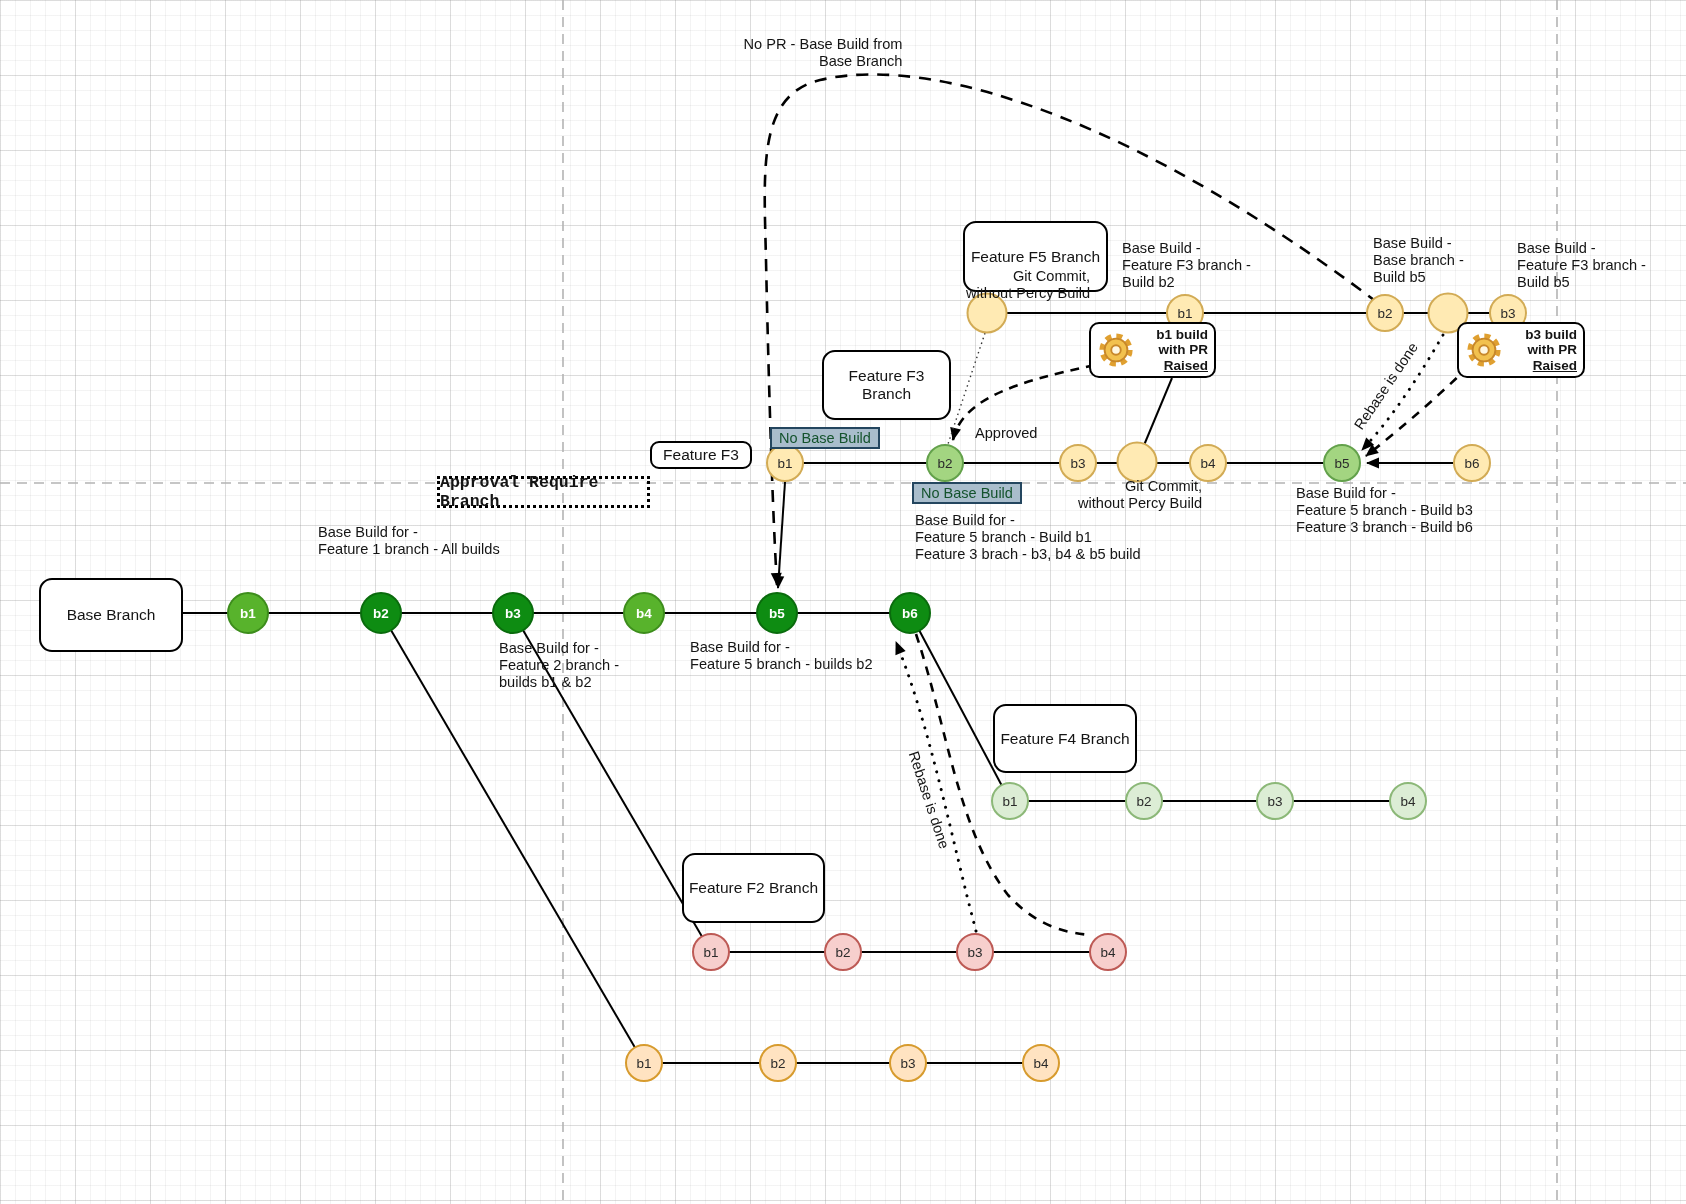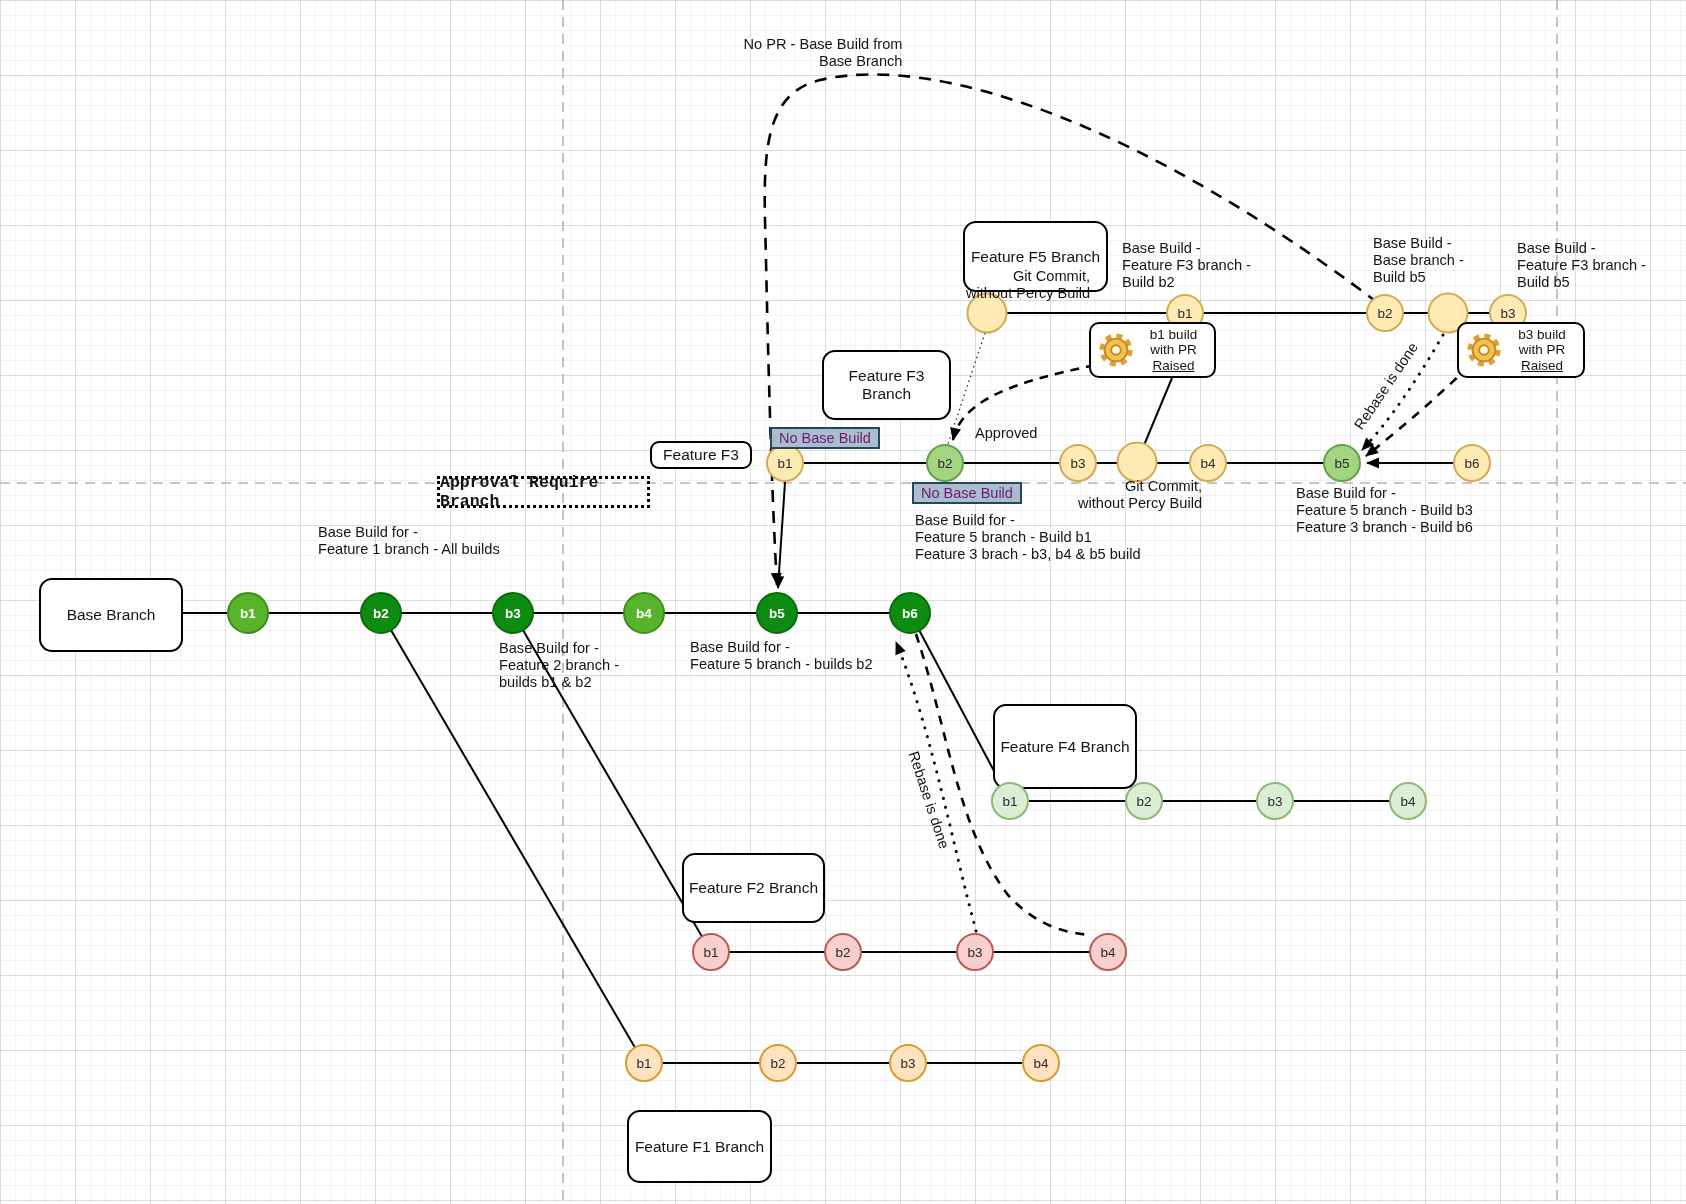--- a/index.html
+++ b/index.html
@@ -22,41 +22,41 @@
     background:#fff;border:2px solid #000;border-radius:13px;
     display:flex;align-items:center;justify-content:center;
     font-size:15.5px;text-align:center;z-index:2;
   }
   .approval-box{
     border:3px dotted #000;display:flex;align-items:center;justify-content:center;
     font-weight:bold;font-size:16.5px;z-index:2;background:transparent;
   }
   .badge{
     position:absolute;z-index:4;background:#a9bdcc;border:2px solid #24465f;
-    font-size:14.5px;padding:1px 7px;color:#701a75;
+    font-size:14.5px;padding:1px 7px;color:#14532d;
   }
   .node{
     position:absolute;z-index:3;width:38px;height:38px;border-radius:50%;
     transform:translate(-50%,-50%);display:flex;align-items:center;justify-content:center;
     font-size:13.5px;border:2px solid #888;color:#2b2b2b;box-sizing:border-box;
   }
   .node.big{width:41px;height:41px;}
   .node.basebig{width:42px;height:42px;color:#fff;font-weight:600;}
   .yellow{background:#ffeab3;border-color:#d2ab55;}
   .green{background:#a3d581;border-color:#63a14b;}
   .palegreen{background:#dcedd5;border-color:#8cb878;}
   .pink{background:#f7cfcd;border-color:#bd5a55;}
   .orange{background:#ffe3c1;border-color:#d79b2e;}
   .dgreen{background:#0e8c12;border-color:#0a6b0d;}
   .lgreen{background:#58b32c;border-color:#3d8d1c;}
   .gear-box{
     background:#fff;border:2px solid #000;border-radius:10px;
     display:flex;align-items:center;gap:4px;padding:3px 6px;z-index:4;
   }
-  .gear-box .txt{font-weight:normal;font-size:13.5px;line-height:15.5px;text-align:center;flex:1;}
+  .gear-box .txt{font-weight:bold;font-size:13.5px;line-height:15.5px;text-align:right;flex:1;}
   .gear-box .txt .u{text-decoration:underline;}
   .rot{position:absolute;z-index:3;font-size:14.6px;white-space:nowrap;}
 </style>
 </head>
 <body>
 
 <div id="canvas">
 
   <svg class="wires" width="1686" height="1204" viewBox="0 0 1686 1204">
     <defs>
@@ -104,28 +104,25 @@
     </div>
   <div class="shape branch-box" style="left:650px;top:441px;width:102px;height:28px;border-radius:9px;">
       <span>Feature F3</span>
     </div>
   <div class="shape approval-box" style="left:437px;top:476px;width:213px;height:32px;font-family:Liberation Mono, monospace;">
       <span>Approval Require Branch</span>
     </div>
   <div class="shape branch-box" style="left:39px;top:578px;width:144px;height:74px;">
       <span>Base Branch</span>
     </div>
-  <div class="shape branch-box" style="left:993px;top:704px;width:144px;height:85px;">
+  <div class="shape branch-box" style="left:993px;top:704px;width:144px;height:69px;">
       <span>Feature F4 Branch</span>
     </div>
   <div class="shape branch-box" style="left:682px;top:853px;width:143px;height:70px;">
       <span>Feature F2 Branch</span>
-    </div>
-  <div class="shape branch-box" style="left:627px;top:1110px;width:145px;height:73px;">
-      <span>Feature F1 Branch</span>
     </div>
 
   <div class="shape gear-box" style="left:1089px;top:322px;width:127px;height:56px;">
     <svg viewBox="0 0 40 40" width="38" height="38">
       <circle cx="20" cy="20" r="13" fill="none" stroke="#e0a030" stroke-width="9" stroke-dasharray="5.5 4.7"></circle>
       <circle cx="20" cy="20" r="12" fill="#f2c14e" stroke="#c8882a" stroke-width="2"></circle>
       <circle cx="20" cy="20" r="5" fill="#fff7e0" stroke="#c8882a" stroke-width="2"></circle>
     </svg>
     <div class="txt">
       <div>b1 build</div>

